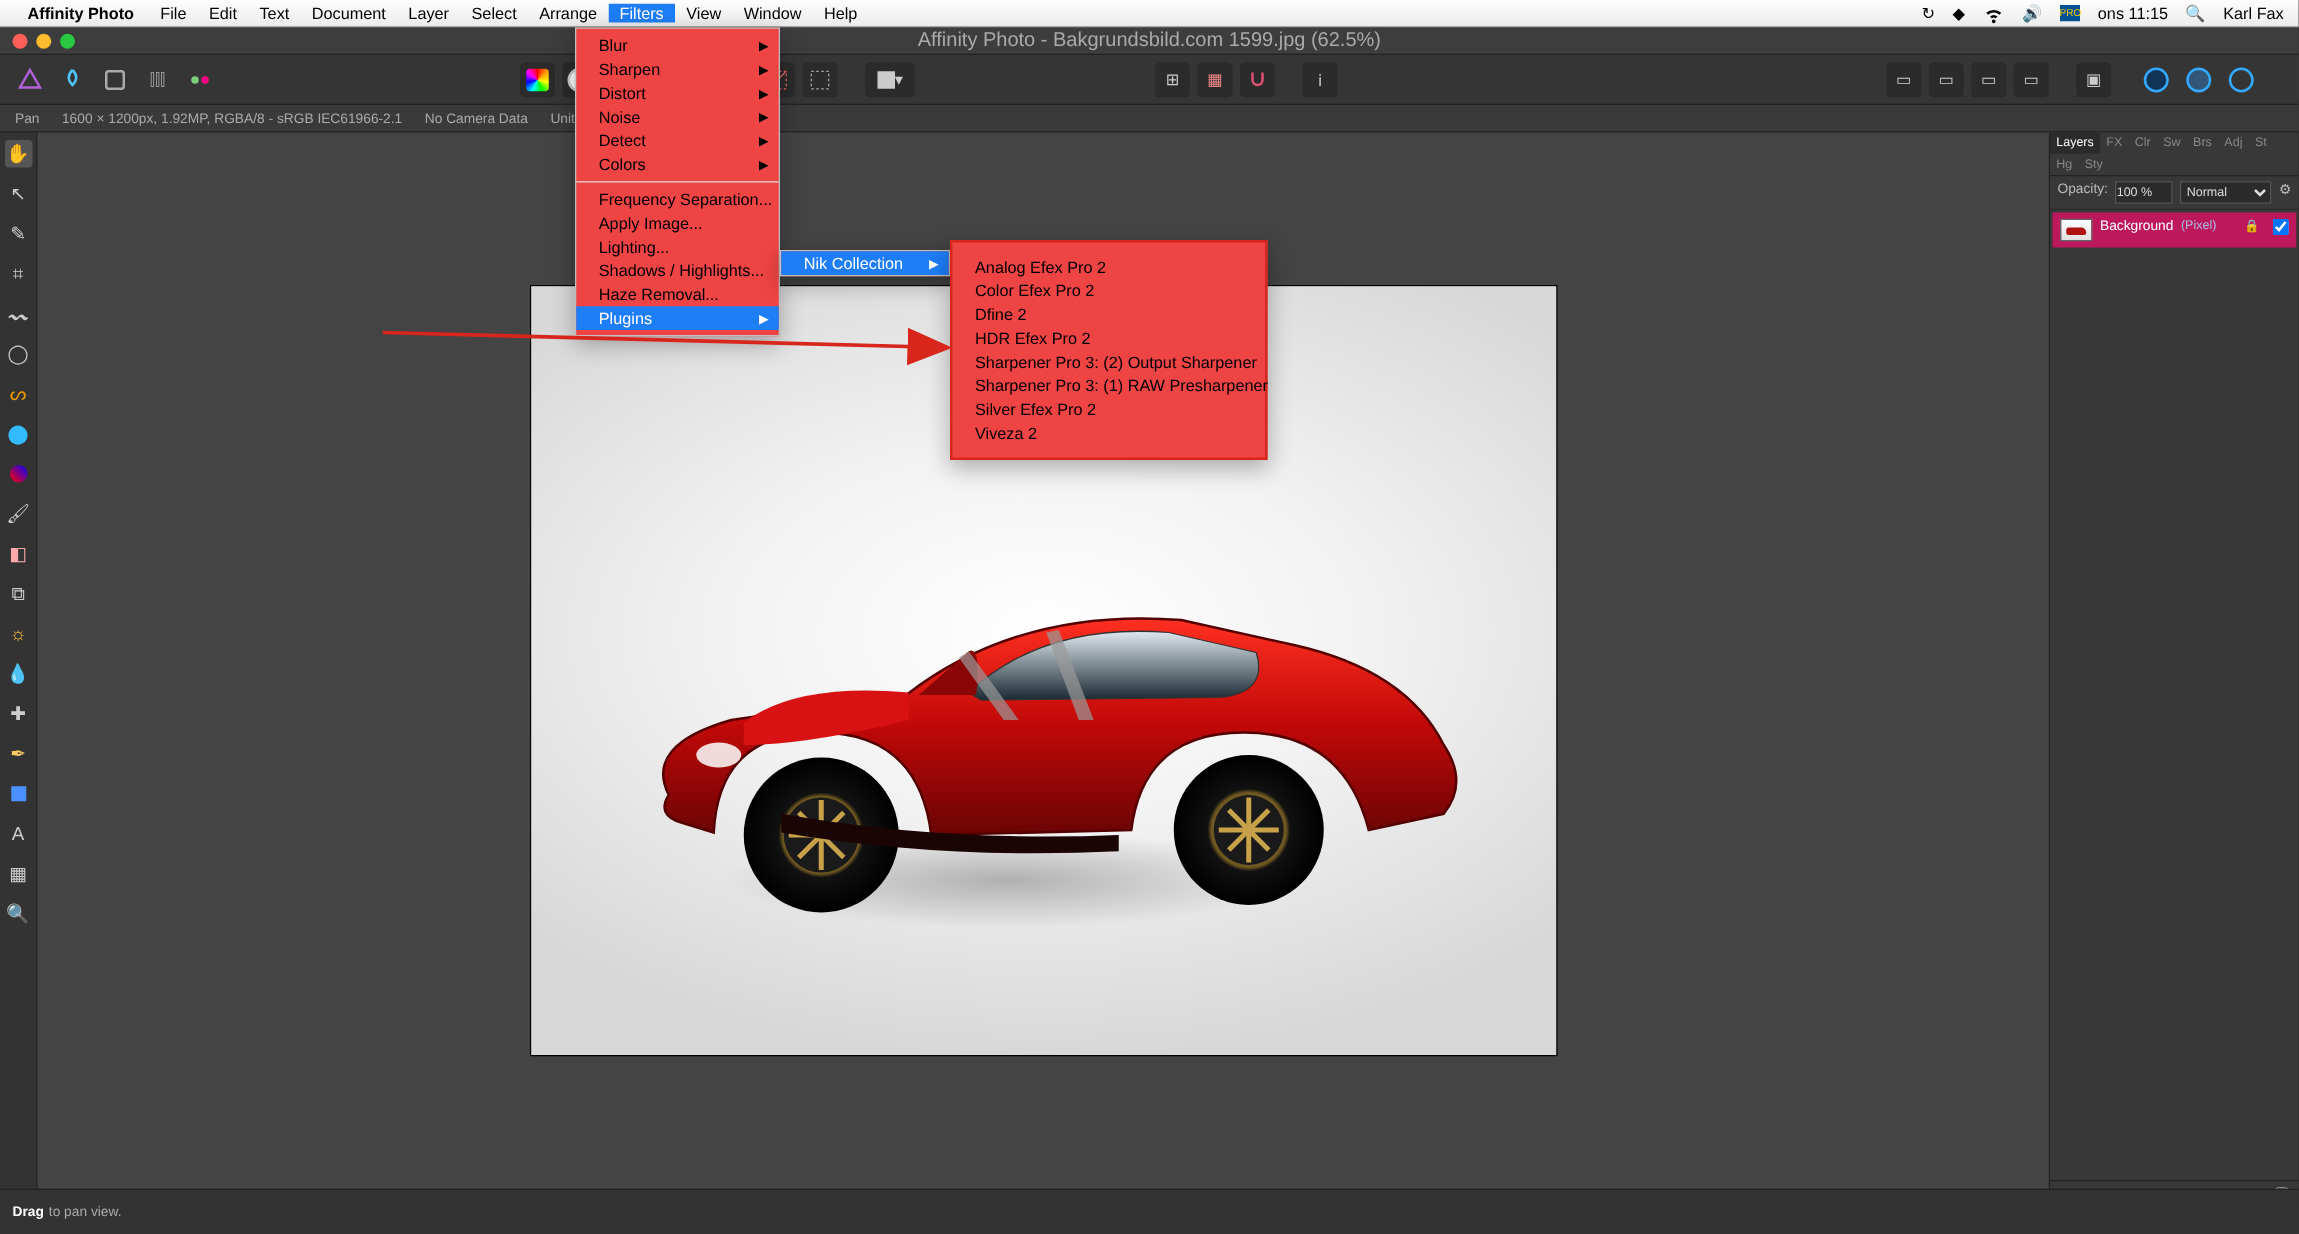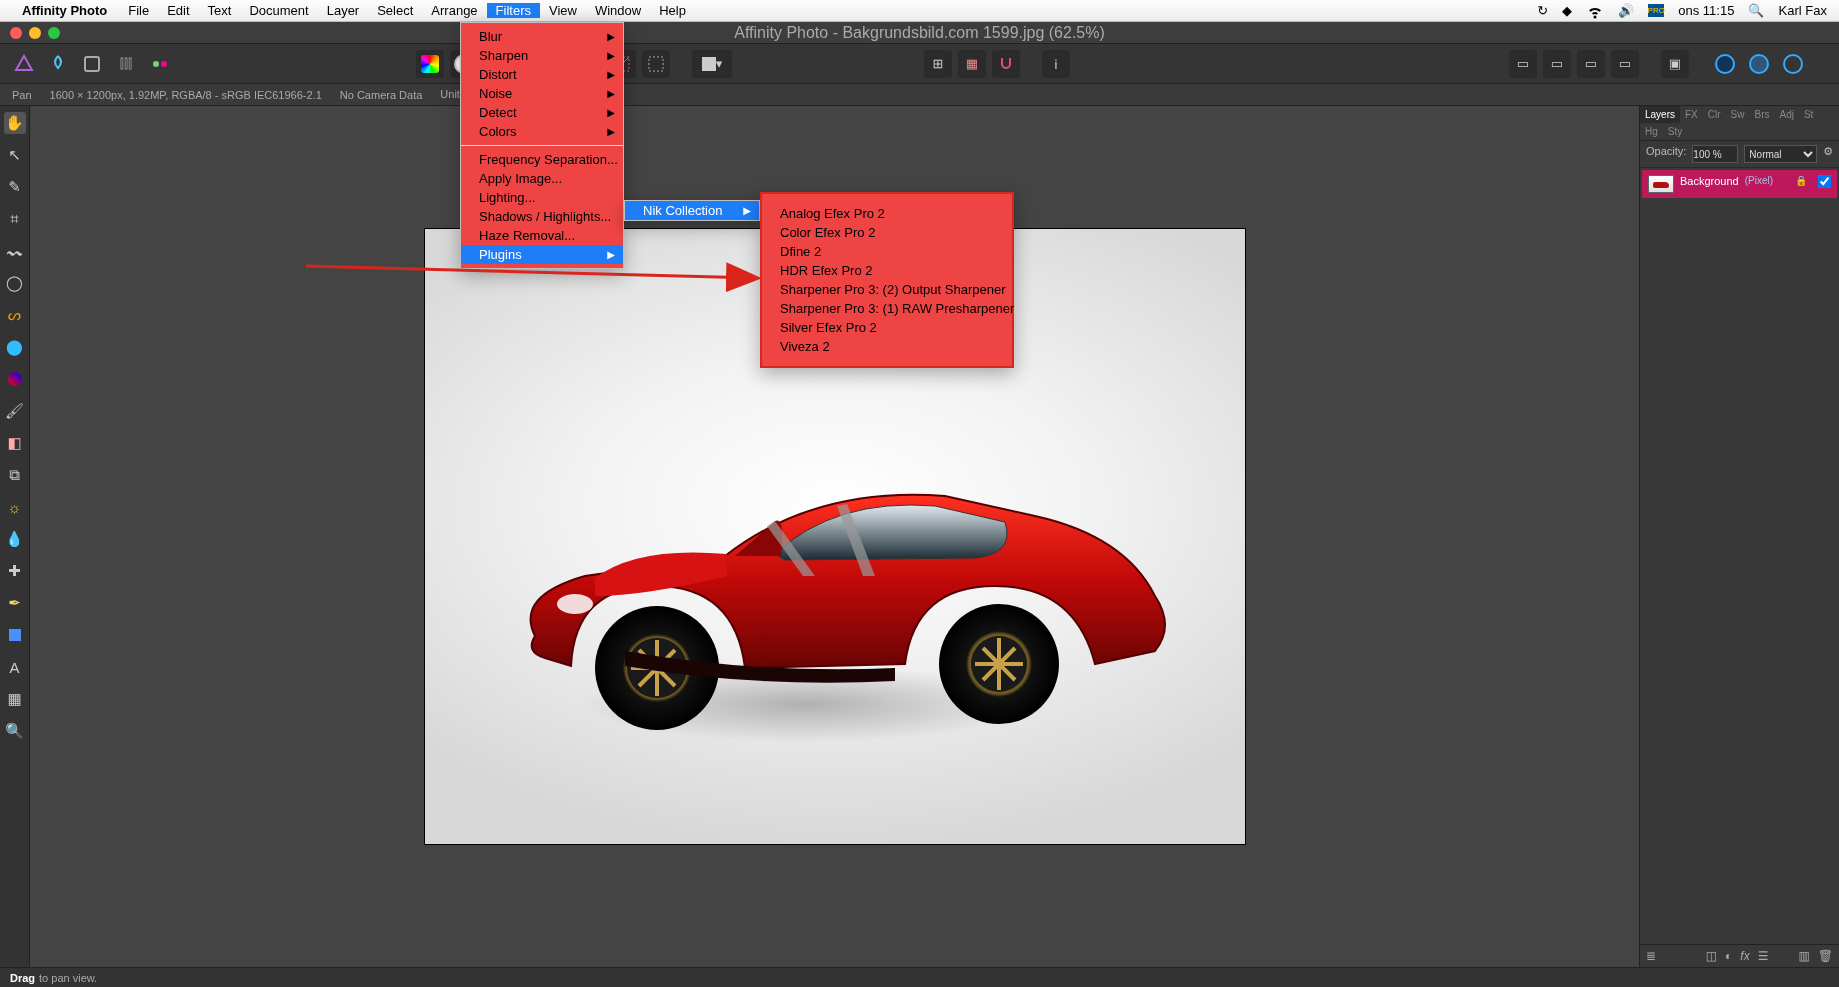--- a/index.html
+++ b/index.html
@@ -58,21 +58,21 @@
 .layer-item { display: flex; align-items: flex-start; gap: 6px; padding: 5px 6px; background: #be185d; color: #fff; font-size: 11px; margin: 2px;}
 .layer-thumb { width: 26px; height: 18px; background: linear-gradient(#fff,#e0e0e0); border: 1px solid #666; position: relative; }
 .layer-thumb::after { content:""; position:absolute; left:4px; top:6px; width:16px; height:6px; background:#b01010; border-radius: 2px 4px 2px 2px; }
 .layer-meta { color: #a8c0e8; font-size: 10px; }
 .lock { margin-left: auto; font-size: 10px;}
 .panel-fill { flex: 1; }
 .panel-bottom { display: flex; align-items: center; padding: 4px 6px; gap: 8px; border-top: 1px solid #222; color:#aaa; font-size:12px;}
 .panel-bottom .pb-spacer { flex:1; }
 
 
-.status-bar { position: absolute; left:0; right:0; bottom:0; height:20px; background:#333; border-top:1px solid #222; display:flex; align-items:center; padding:0 10px; font-size:11px; color:#aaa;}
+.status-bar { position: absolute; left:0; right:0; bottom:0; height:36px; background:#333; border-top:1px solid #222; display:flex; align-items:center; padding:0 10px; font-size:11px; color:#aaa;}
 .status-bar b { color:#fff; margin-right:4px;}
 
 
 .menu-dd { position: absolute; background: #ef4444; color: #000; border: 1px solid #bfbfbf; box-shadow: 0 6px 18px rgba(0,0,0,.3); font-size: 13px; padding: 4px 0; }
 .menu-dd .row { padding: 1px 22px 1px 18px; display: flex; align-items: center; height: 19px; white-space: nowrap; position: relative;}
 .menu-dd .row.sel { background: #1e7ef7; color: #fff; }
 .menu-dd .row .chev { position: absolute; right: 8px; font-size: 10px; }
 .menu-dd hr { border: none; border-top: 1px solid #ddd; margin: 4px 0; }
 
 #filters-menu { left: 460px; top: 22px; width: 164px; }

